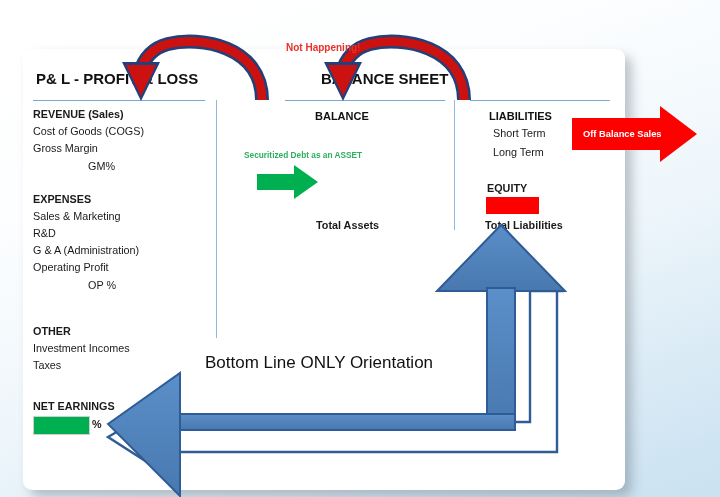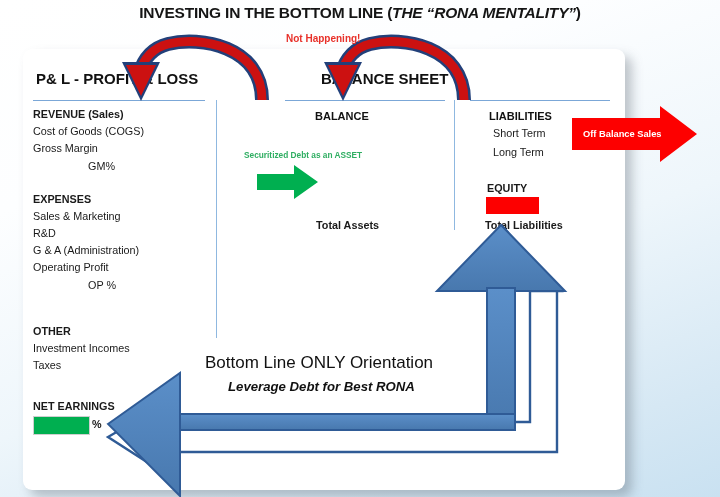--- a/index.html
+++ b/index.html
@@ -69,23 +69,20 @@
   }
   .bl-sub{
     position:absolute;font-size:13.2px;font-style:italic;font-weight:bold;color:#111;white-space:nowrap;
   }
 </style>
 </head>
 <body>
 
 <div id="stage">
 
-  <div class="title">
-    <span>INVESTING IN THE BOTTOM LINE (</span><i>THE “RONA MENTALITY”</i><span>)</span>
-  </div>
 
   <div class="card"></div>
 
   <div class="sec-head" style="left:36px;top:70px;">P&amp; L - PROFIT &amp; LOSS</div>
   <div class="sec-head" style="left:321px;top:70px;">BALANCE SHEET</div>
 
   <div class="hrule" style="left:33px;top:100px;width:172px;"></div>
   <div class="hrule" style="left:285px;top:100px;width:160px;"></div>
   <div class="hrule" style="left:470px;top:100px;width:140px;"></div>
 
@@ -171,19 +168,18 @@
       <polygon points="501,225 565,291 437,291" fill="url(#bluegrad)" stroke="#2f5b96" stroke-width="2"></polygon>
 
       <rect x="487" y="288" width="28" height="140" fill="url(#bluegrad)" stroke="#2f5b96" stroke-width="2"></rect>
 
       <rect x="168" y="414" width="347" height="16" fill="url(#bluegrad)" stroke="#2f5b96" stroke-width="2"></rect>
 
       <polygon points="108,424 180,373 180,496 108,424" fill="url(#bluegrad)" stroke="#2f5b96" stroke-width="2"></polygon>
     </g>
   </svg>
 
-  <div class="nh-label" style="left:286px;top:33px;">Not Happening!</div>
+  <div class="nh-label" style="left:286px;top:42px;">Not Happening!</div>
   <div class="obs-label" style="left:583px;top:129px;">Off Balance Sales</div>
 
   <div class="bl-title" style="left:205px;top:353px;">Bottom Line ONLY Orientation</div>
-  <div class="bl-sub" style="left:228px;top:379px;">Leverage Debt for Best  RONA</div>
 
 </div>
 
 </body></html>

